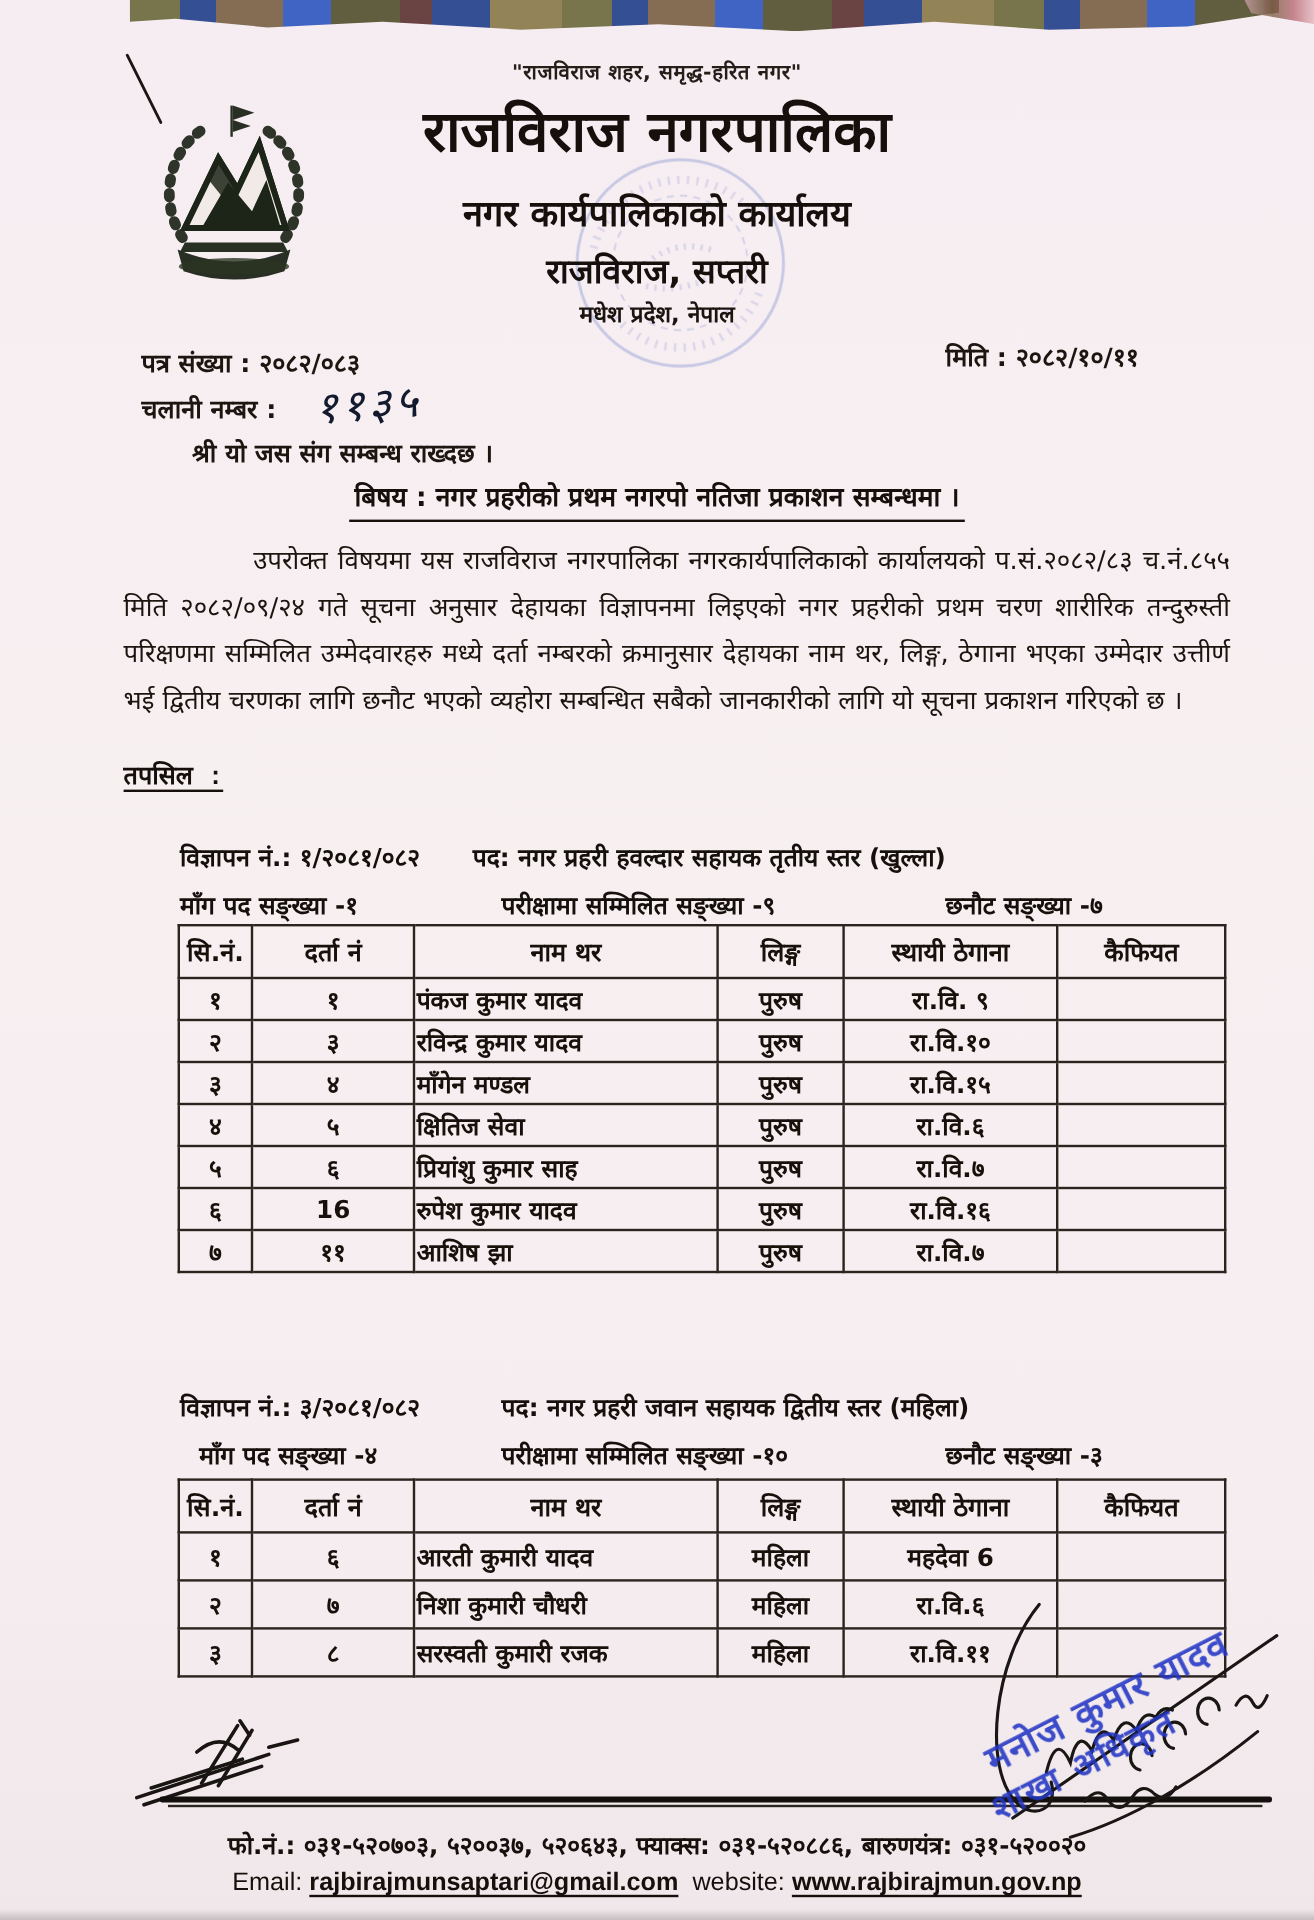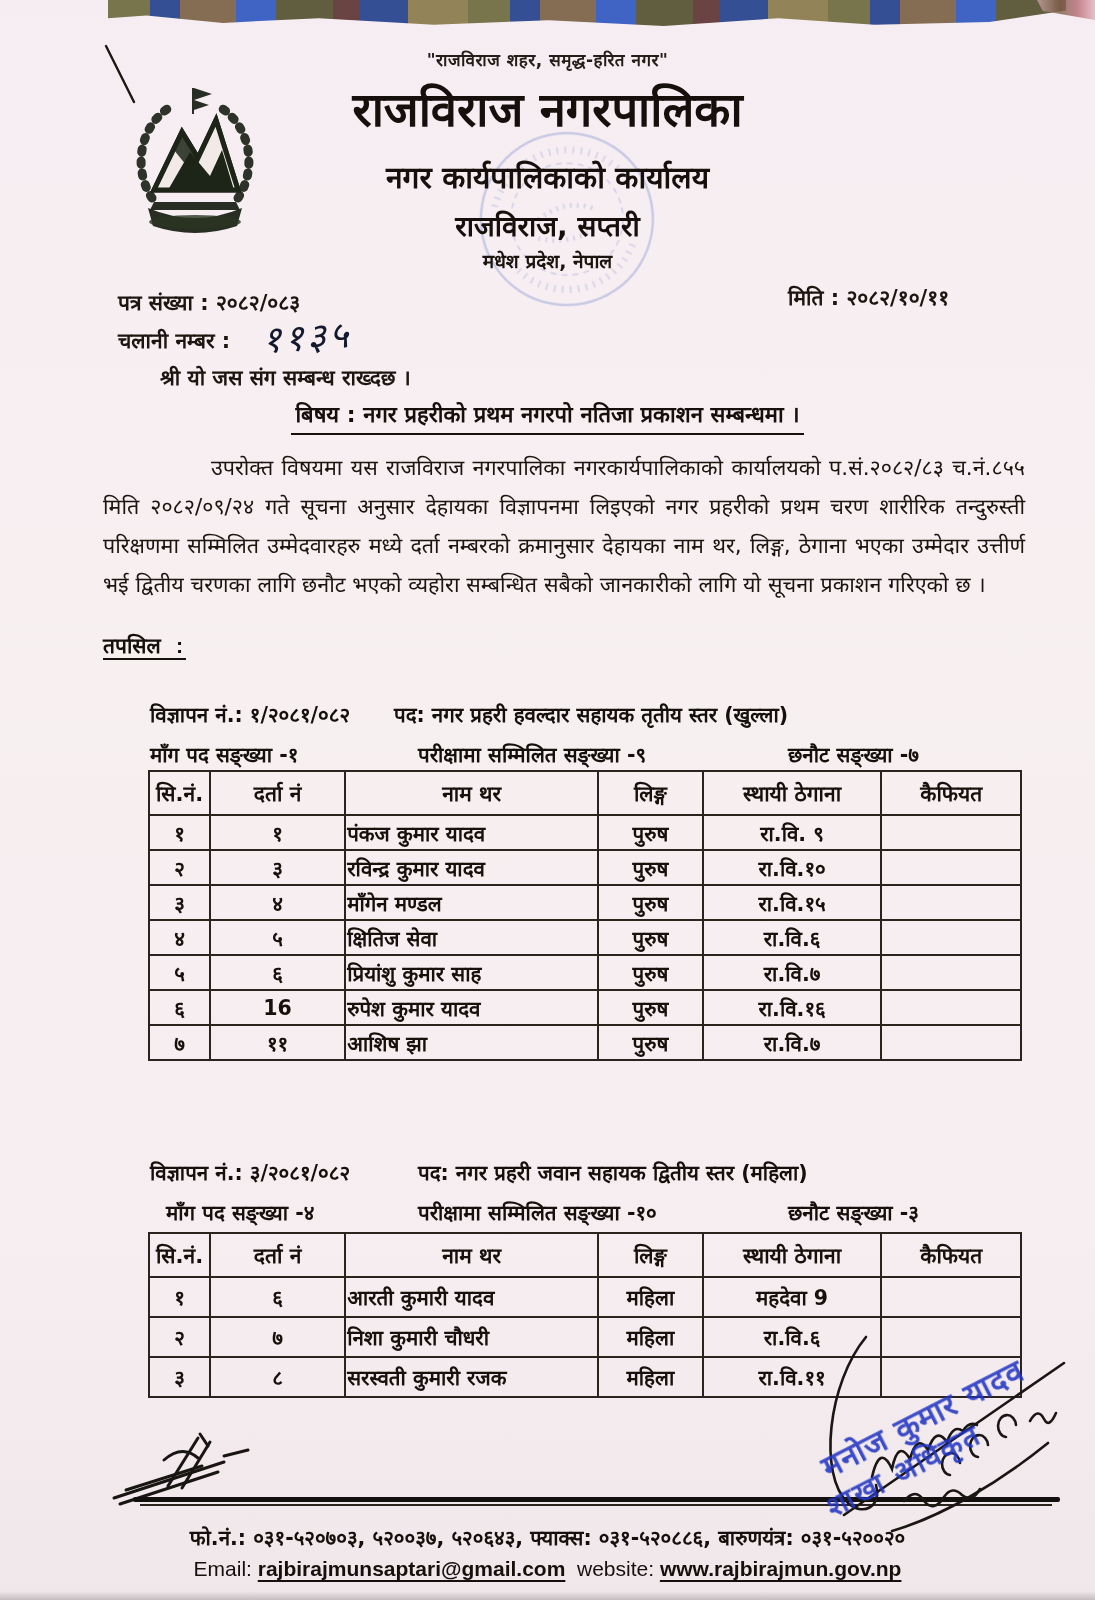--- a/index.html
+++ b/index.html
@@ -274,21 +274,21 @@
           <th>स्थायी ठेगाना</th>
           <th>कैफियत</th>
         </tr>
       </thead>
     <tbody>
         <tr>
           <td>१</td>
           <td>६</td>
           <td class="name-cell">आरती कुमारी यादव</td>
           <td>महिला</td>
-          <td>महदेवा 9</td>
+          <td>महदेवा 6</td>
           <td></td>
         </tr>
         <tr>
           <td>२</td>
           <td>७</td>
           <td class="name-cell">निशा कुमारी चौधरी</td>
           <td>महिला</td>
           <td>रा.वि.६</td>
           <td></td>
         </tr>

